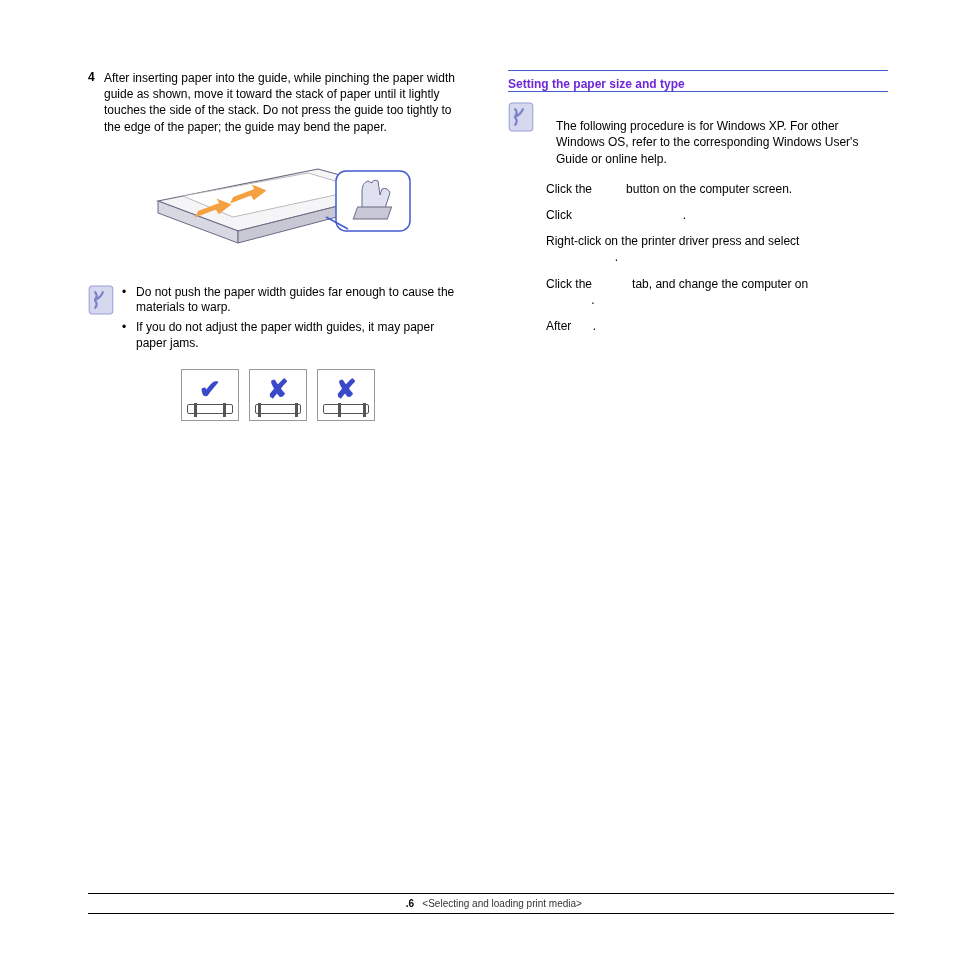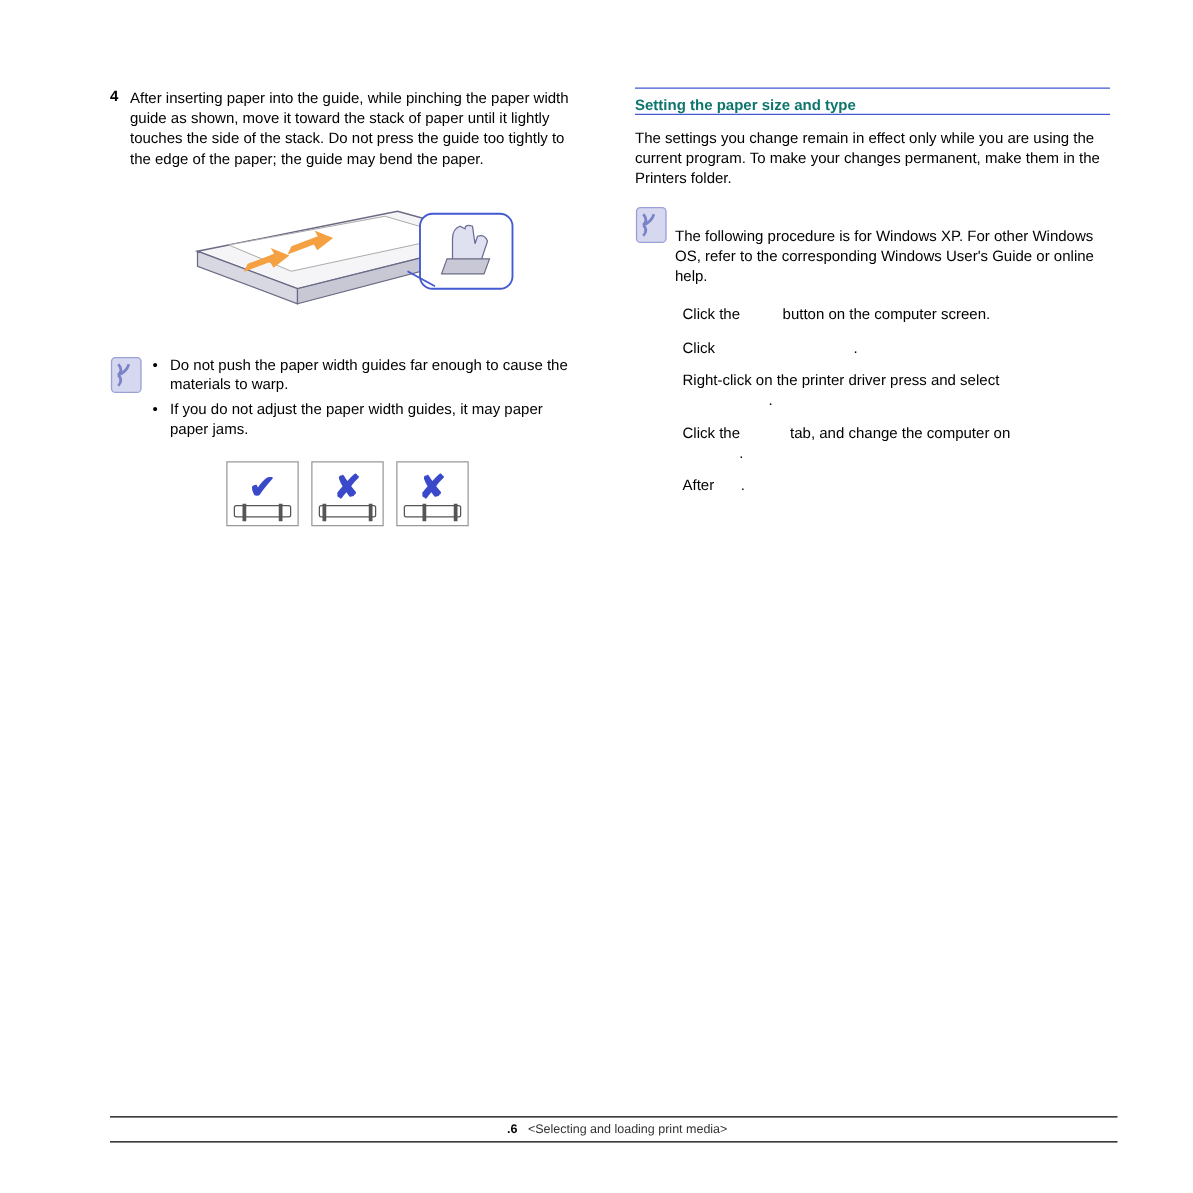--- a/index.html
+++ b/index.html
@@ -62,21 +62,21 @@
   }
   .mini-tray .guide-l, .mini-tray .guide-r {
     position: absolute; top: -2px; width: 3px; height: 14px; background: #555;
   }
   .c1 .guide-l { left: 6px; } .c1 .guide-r { right: 6px; }
   .c2 .guide-l { left: 2px; } .c2 .guide-r { right: 2px; }
   .c3 .guide-l { left: 14px; } .c3 .guide-r { right: 2px; }
   .hr-top { border: none; border-top: 1.5px solid #445ad0; margin-bottom: 6px; }
   .hr-bot { border: none; border-top: 1px solid #445ad0; margin-bottom: 10px; }
   .right-intro { line-height: 1.35; margin-bottom: 14px; }
-  .note-right { display: flex; gap: 6px; margin-bottom: 14px; line-height: 1.35; }
+  .note-right { display: flex; gap: 22px; margin-bottom: 14px; line-height: 1.35; }
   .steps-right { padding-left: 22px; }
   .step-r { display: flex; gap: 6px; margin-bottom: 10px; line-height: 1.35; }
   .step-r .lbl { font-weight: bold; min-width: 10px; }
   .step-r .body { flex: 1; }
   .bold { font-weight: bold; }
   .note-svg { width: 26px; height: 30px; }
   .footer {
     position: absolute;
     left: 88px; right: 60px; bottom: 40px;
     border-top: 1px solid #000;
@@ -157,24 +157,23 @@
         <div class="mini-tray c3">
             <div class="guide-l"></div>
             <div class="guide-r"></div>
           </div>
       </div>
     </div>
   </div>
 
   <div class="col col-right">
     <hr class="hr-top">
-    <div style="height:14px;color:#0f766e;font-weight:bold">Setting the paper size and type</div>
+    <div style="height:14px;color:#6d28d9;font-weight:bold">Setting the paper size and type</div>
     <hr class="hr-bot">
 
-    <div class="right-intro">The settings you change remain in effect only while you are using the current program. To make your changes permanent, make them in the Printers folder.</div>
 
     <div class="note-right">
       <div class="note-icon-wrap">
         <svg class="note-svg" viewBox="0 0 24 28">
           <rect x="1" y="1" width="22" height="26" rx="3" fill="#d6d8ef" stroke="#9aa0d8"></rect>
           <path d="M6 6 q4 4 0 8 q6 -2 8 -8" fill="none" stroke="#7a82c8" stroke-width="2"></path>
           <path d="M6 18 q4 4 0 8" fill="none" stroke="#7a82c8" stroke-width="2" transform="translate(0 -4)"></path>
         </svg>
       </div>
       <div>

